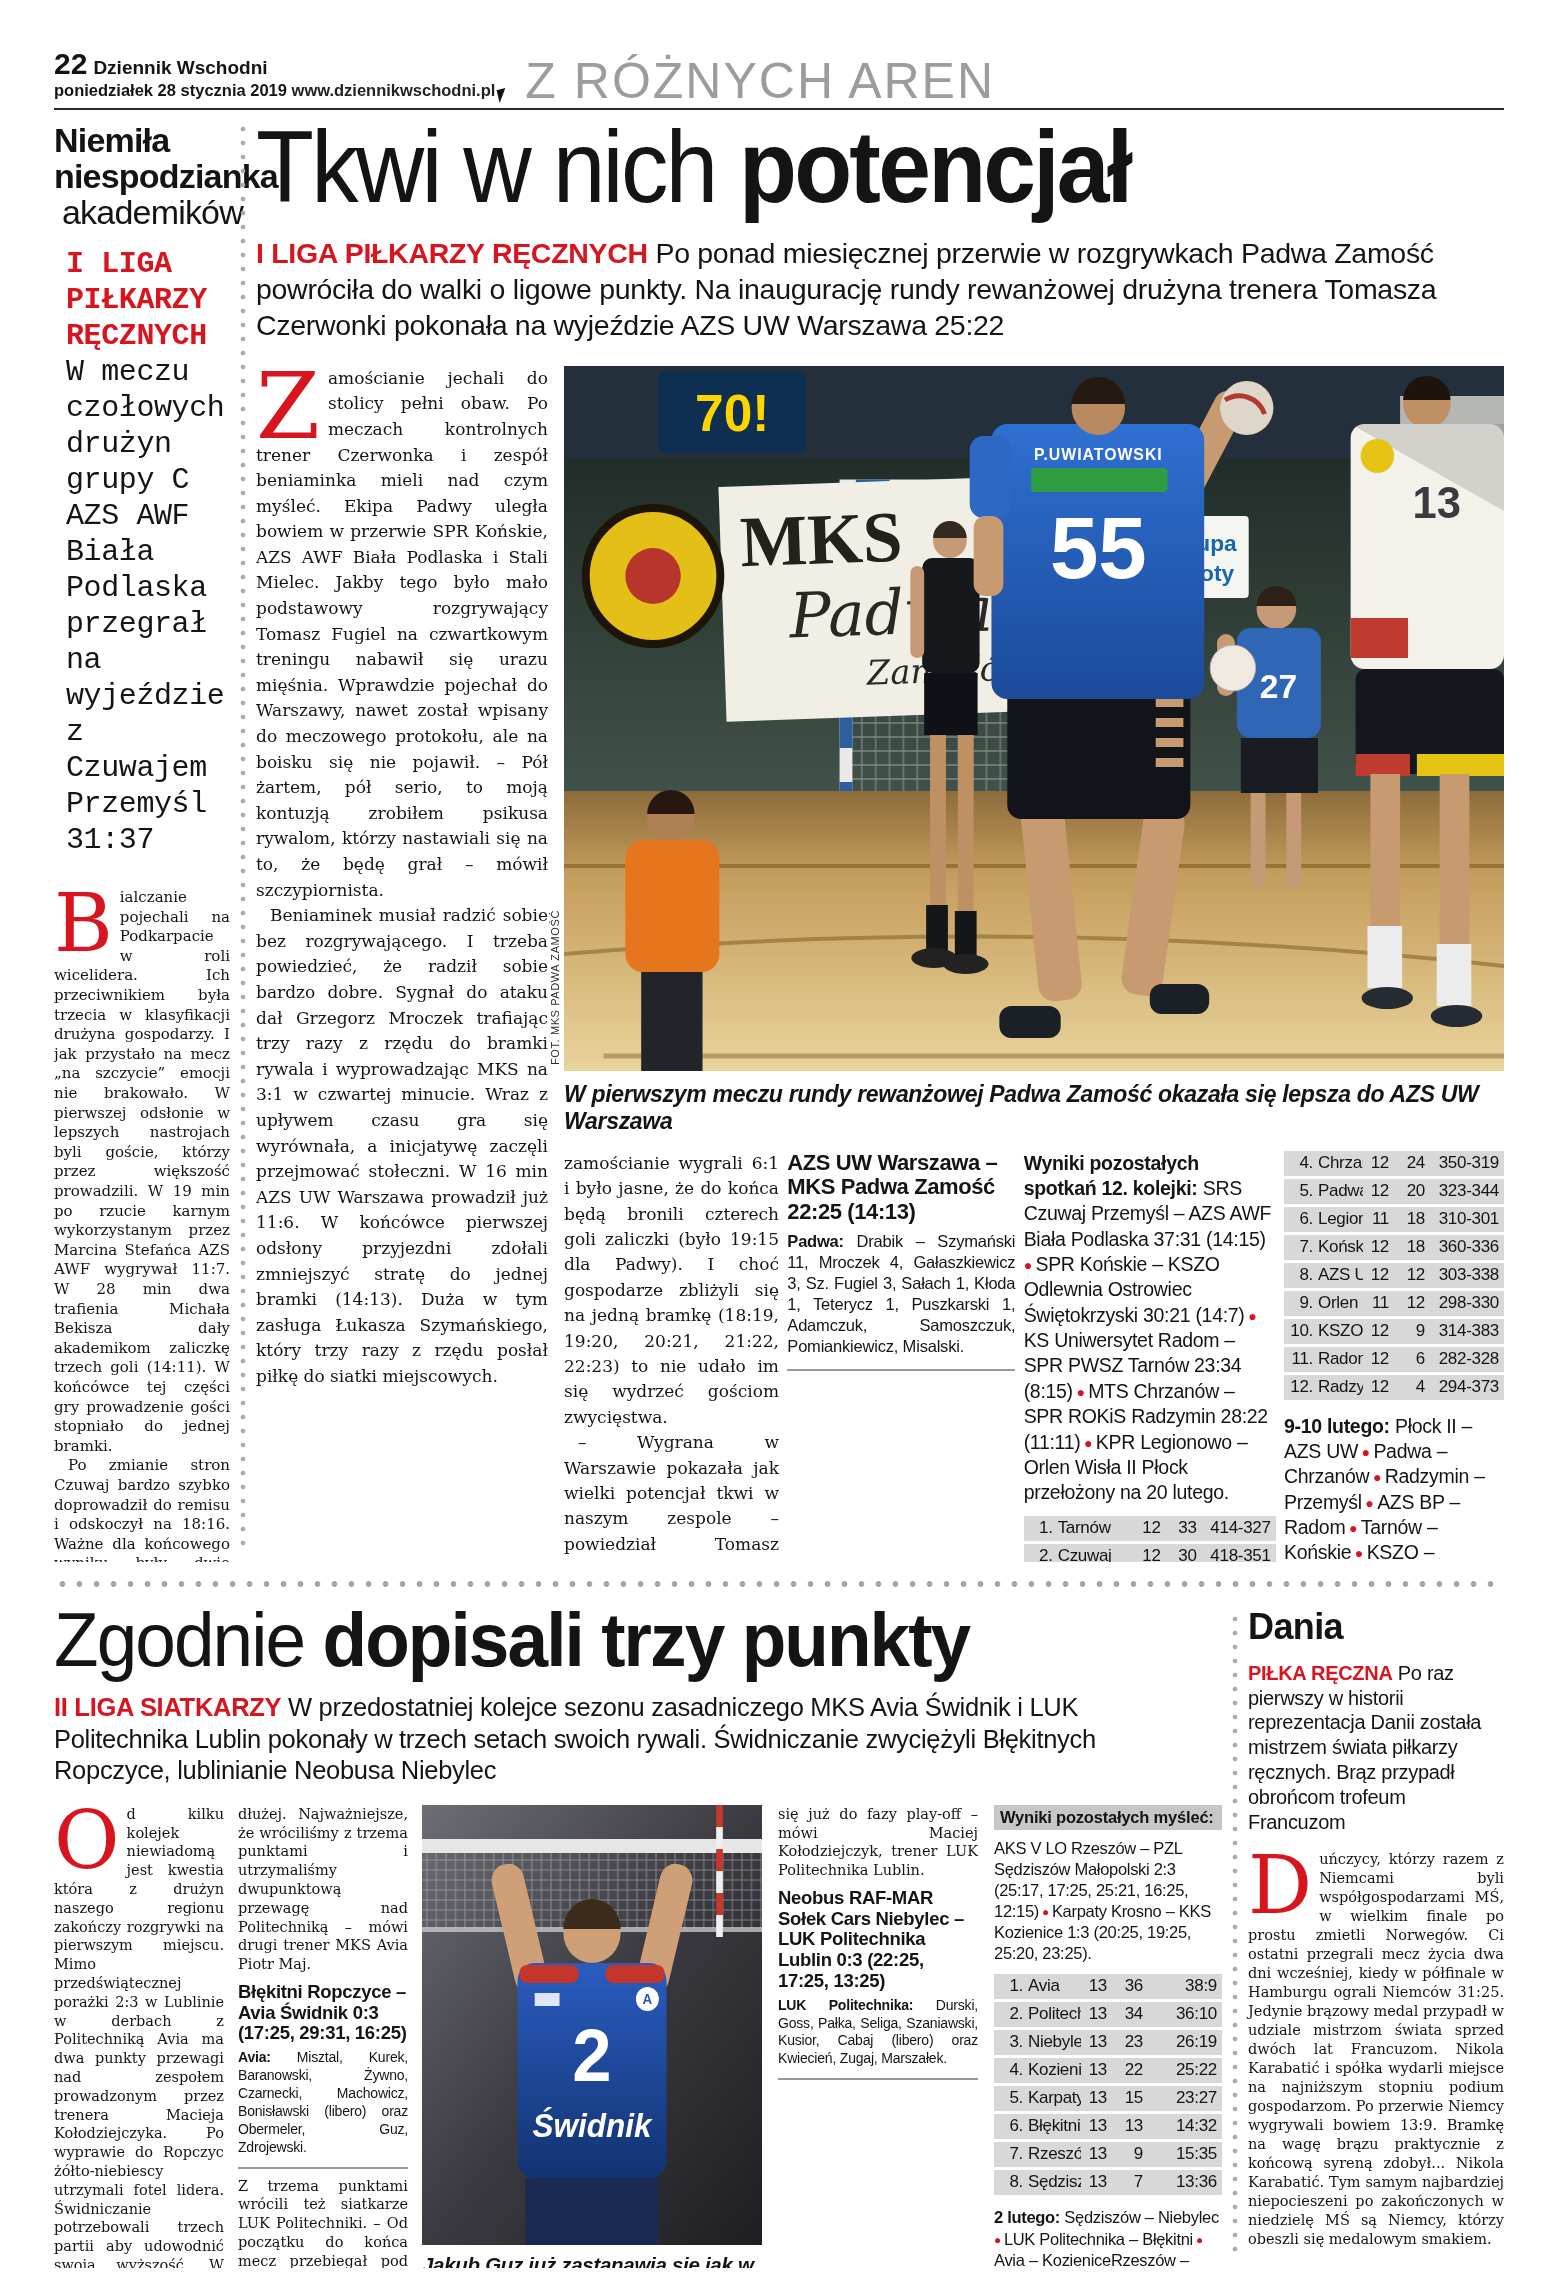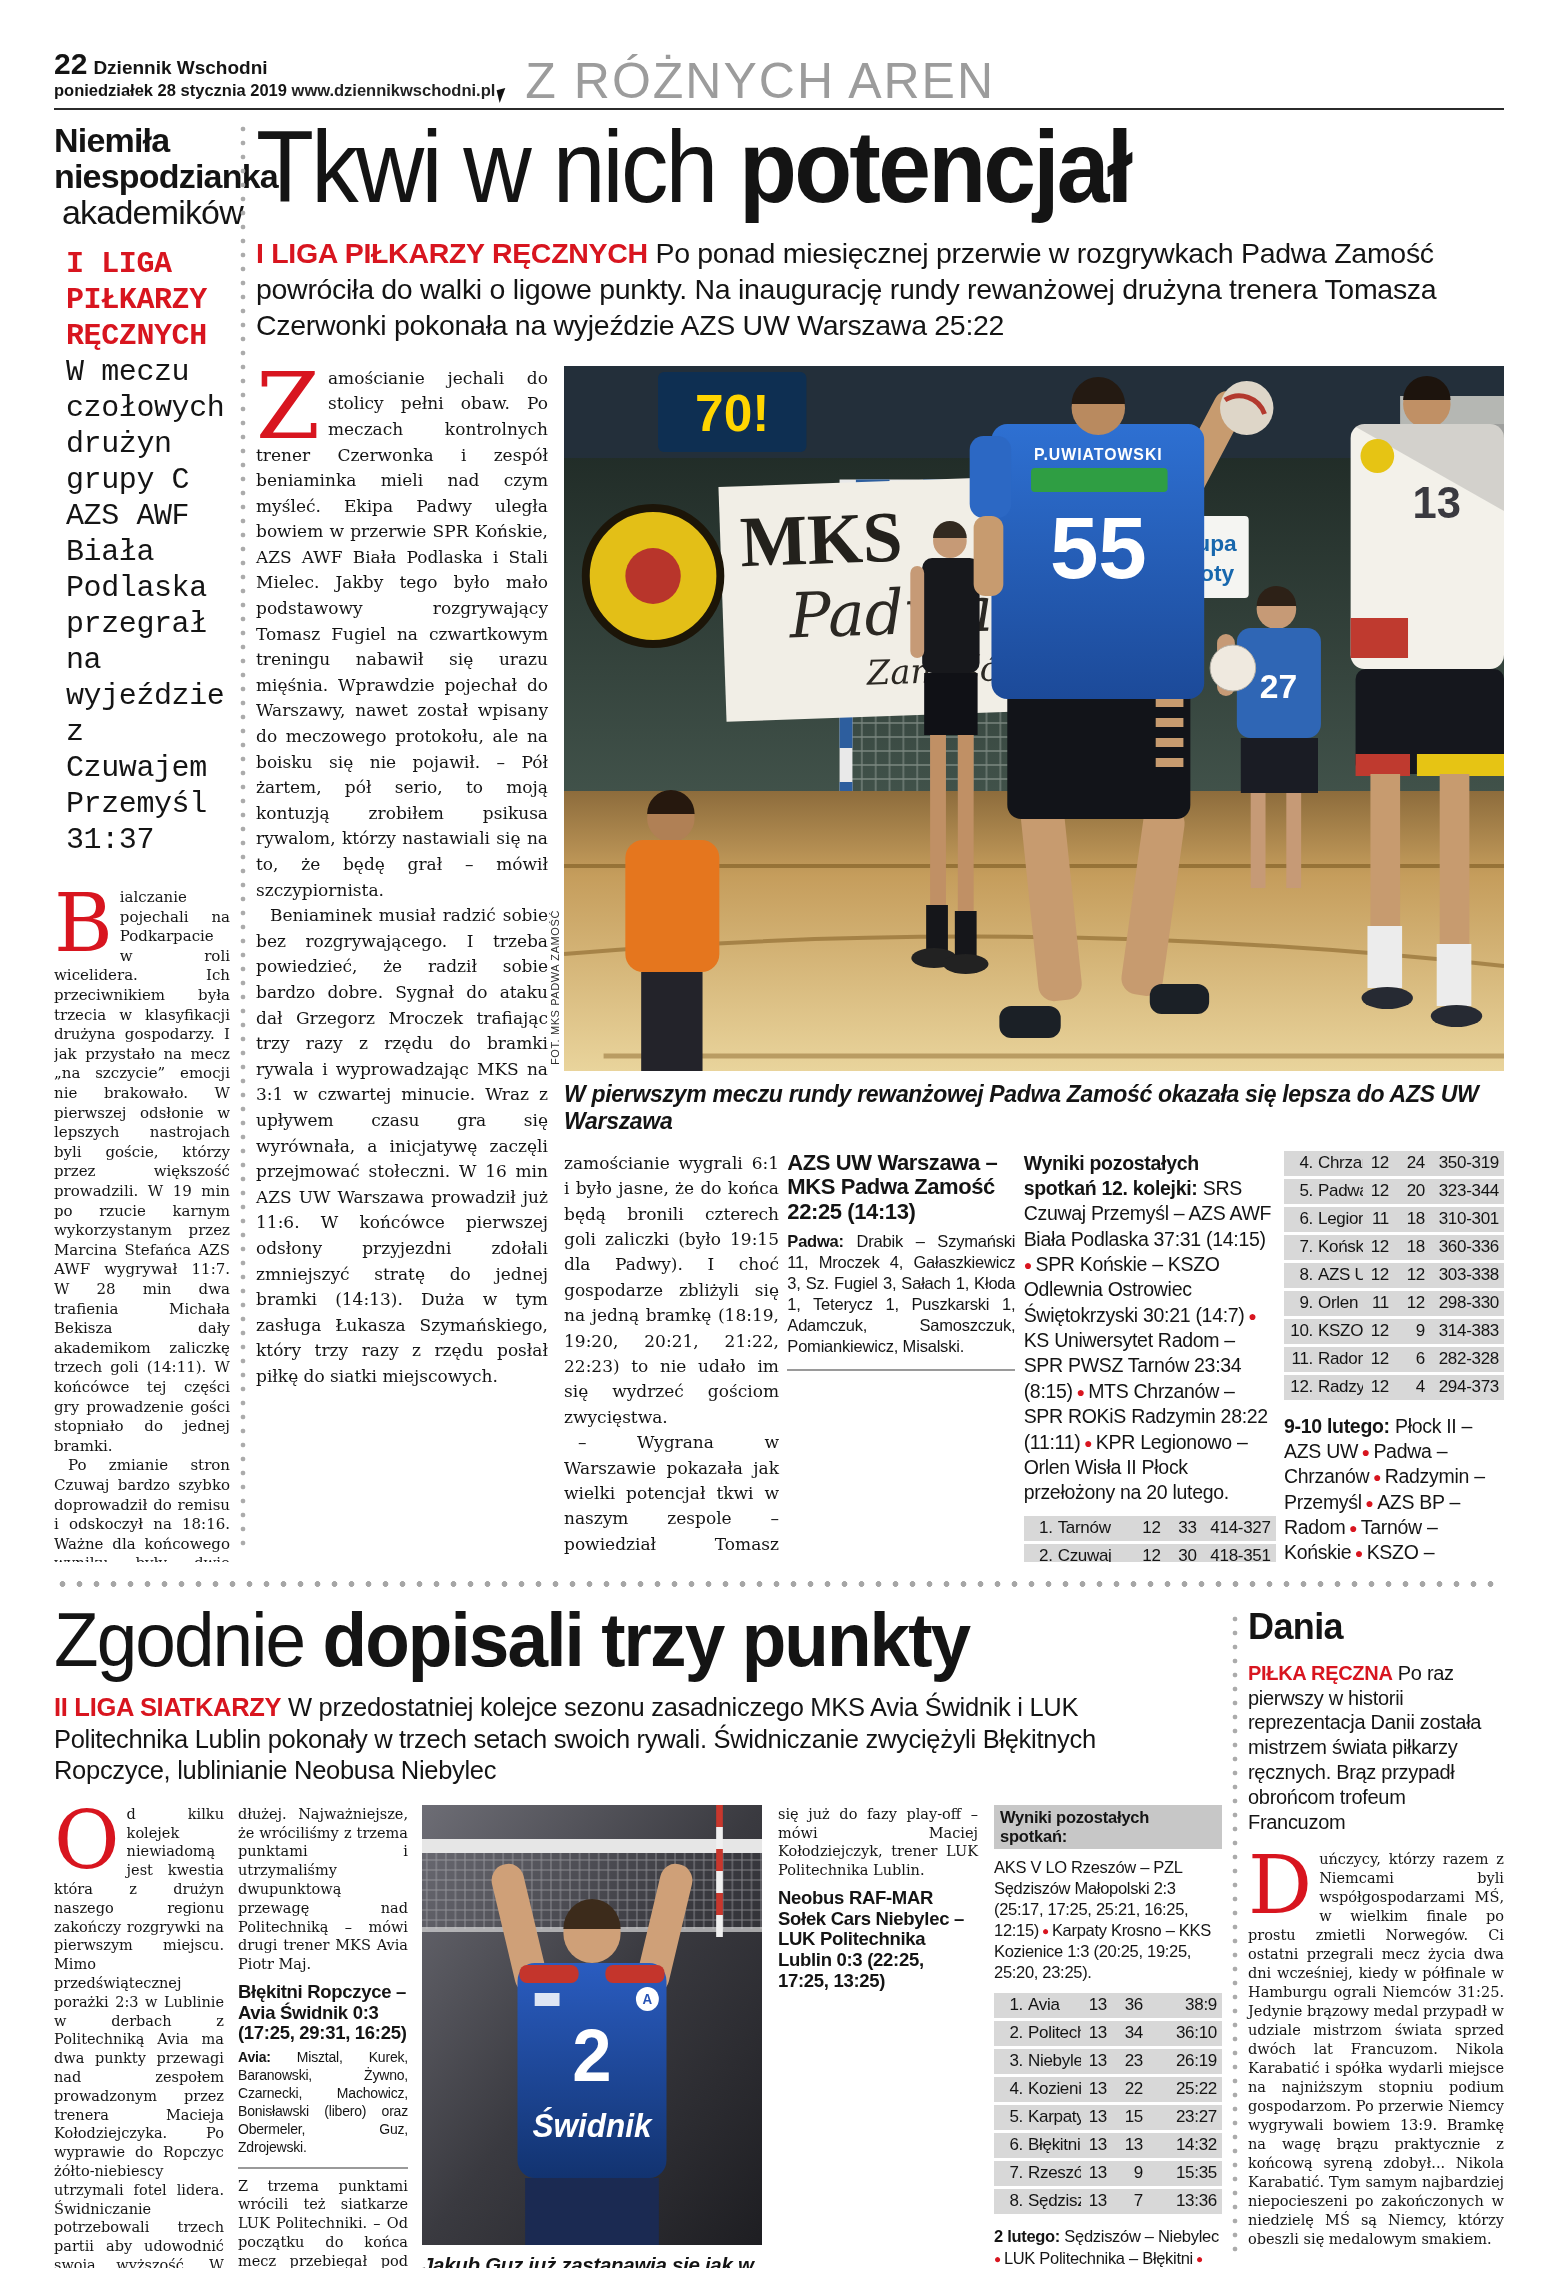--- a/index.html
+++ b/index.html
@@ -466,24 +466,25 @@
           </svg>
 
           <p class="caption2">Jakub Guz już zastanawia się jak w ostatniej kolejce pokonać KKS Kozienice</p>
         </div>
 
         <div class="vcol3">
           <div class="bodytext">
               <p class="first">się już do fazy play-off – mówi Maciej Kołodziejczyk, trener LUK Politechnika Lublin.</p>
             </div>
           <p class="match-heading2">Neobus RAF-MAR Sołek Cars Niebylec – LUK Politechnika Lublin 0:3 (22:25, 17:25, 13:25)</p>
+          <p class="roster2 rule"><b>LUK Politechnika:</b><span> Durski, Goss, Pałka, Seliga, Szaniawski, Kusior, Cabaj (libero) oraz Kwiecień, Zugaj, Marszałek.</span></p>
         </div>
 
         <div class="vcol4">
-          <div class="band">Wyniki pozostałych spotkań:</div>
+          <div class="band">Wyniki pozostałych myśleć:</div>
           <p class="results2">AKS V LO Rzeszów – PZL Sędziszów Małopolski 2:3 (25:17, 17:25, 25:21, 16:25, 12:15)<span class="bullet"> ● </span>Karpaty Krosno – KKS Kozienice 1:3 (20:25, 19:25, 25:20, 23:25).</p>
           <div class="table">
 
           <div class="trow">
               <span class="tpos">1.</span>
               <span class="tteam">Avia</span>
               <span class="tm">13</span>
               <span class="tpts">36</span>
               <span class="tgoals">38:9</span>
             </div>

